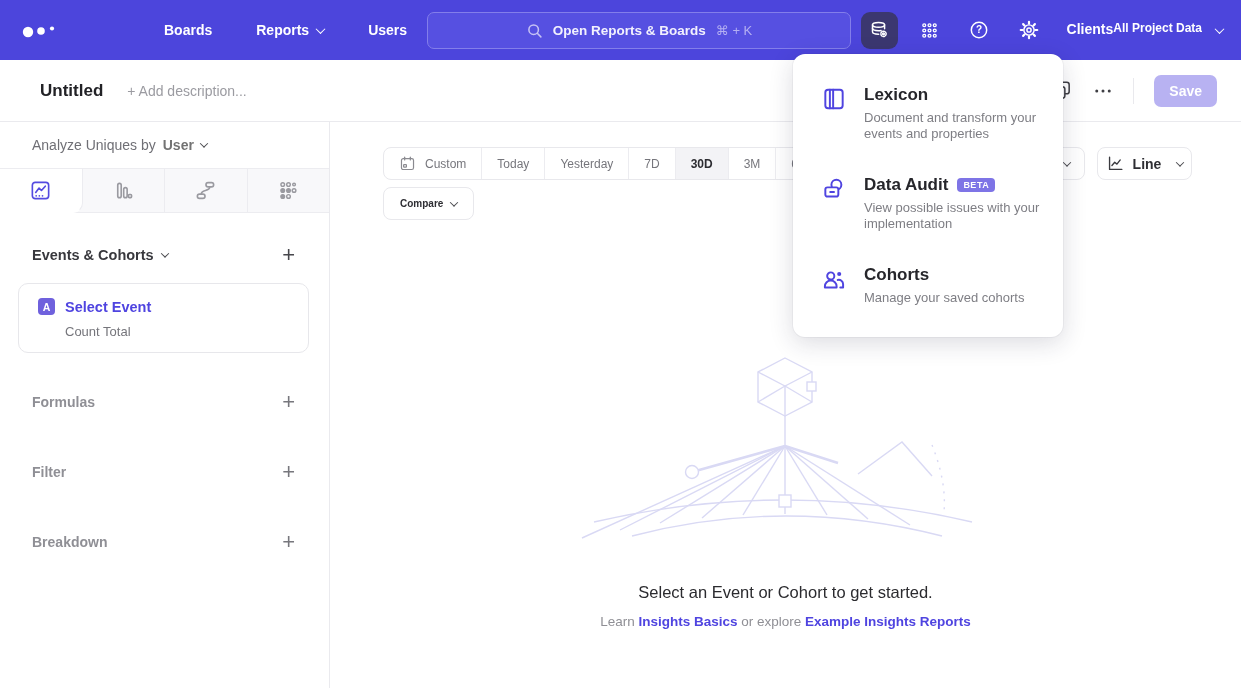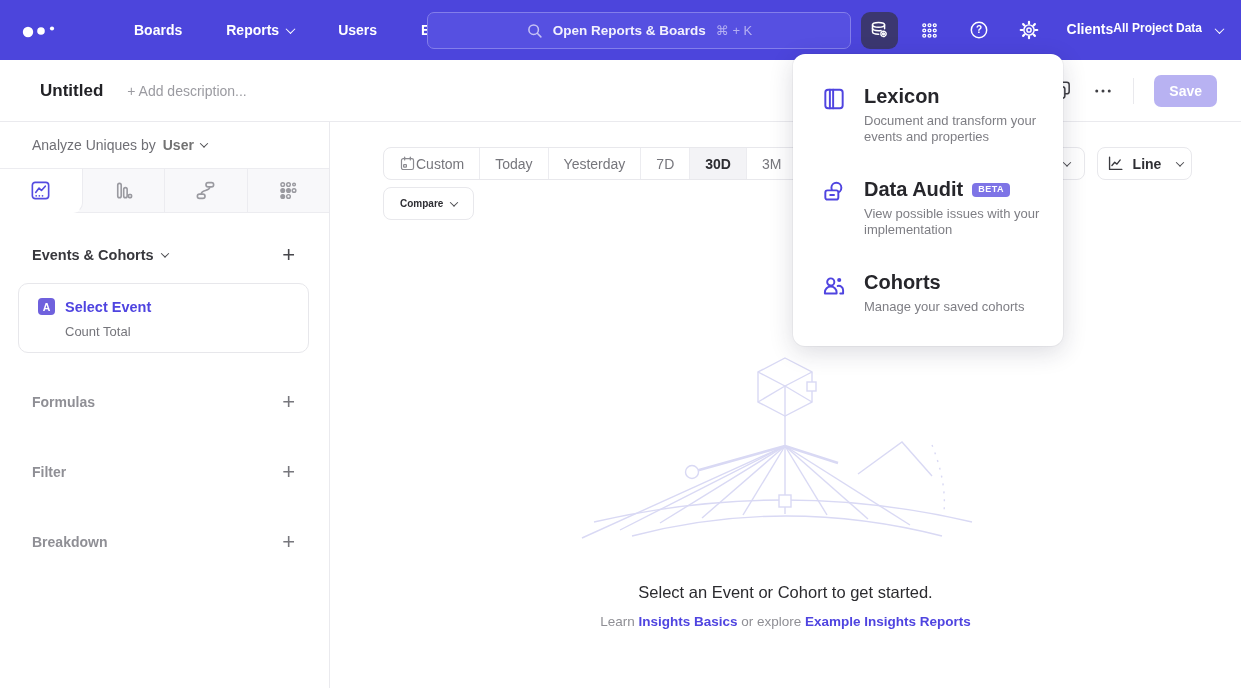--- a/index.html
+++ b/index.html
@@ -4,21 +4,21 @@
 <style>
   * { margin:0; padding:0; box-sizing:border-box; }
   html,body { width:1241px; height:688px; }
   body { font-family:"Liberation Sans", sans-serif; background:#fff; overflow:hidden; }
   #app { position:relative; width:1241px; height:688px; background:#fff; }
 
   
   .topnav { position:absolute; top:0; left:0; width:100%; height:60px;
     background:#4c45dc; display:flex; align-items:center; color:#fff; z-index:10; }
   .logo { display:flex; align-items:flex-end; gap:5px; margin-left:22px; height:36px; padding-bottom:10px; }
-  .nav-links { display:flex; align-items:center; margin-left:28px; gap:44px;padding-left:48px; }
+  .nav-links { display:flex; align-items:center; margin-left:58px; gap:44px;padding-left:48px; }
   .nav-link { font-size:14px; font-weight:700; color:#fff; display:flex; align-items:center; cursor:pointer; white-space:nowrap; }
   .chev { display:inline-block; width:7px; height:7px; border-right:1.8px solid currentColor;
     border-bottom:1.8px solid currentColor; transform:rotate(45deg) translate(-1px,-1px); margin-left:8px; }
   .searchbar { position:absolute; left:427px; top:12px; width:424px; height:37px;
     background:#5650e1; border:1px solid #837eea; border-radius:7px;
     display:flex; align-items:center; justify-content:center; gap:10px; cursor:pointer; }
   .searchbar .ph { font-size:13.5px; font-weight:700; color:#f2f1fd; }
   .searchbar .sc { font-size:13px; color:#b5b0f2; }
   .nav-right { position:absolute; right:18px; top:0; height:60px; display:flex; align-items:center; gap:13px; }
   .icon-btn { width:37px; height:37px; border-radius:9px; display:flex; align-items:center; justify-content:center; cursor:pointer; }
@@ -63,22 +63,22 @@
     font-size:10.5px; font-weight:700; display:flex; align-items:center; justify-content:center; }
   .event-title { color:#4f44e0; font-size:14.5px; font-weight:700; }
   .event-sub { color:#75757b; font-size:13px; margin:9px 0 0 27px; cursor:pointer; }
   .side-section { display:flex; align-items:center; justify-content:space-between; padding:0 34px 0 32px; height:34px; margin-top:36px; }
   .side-label { font-size:14px; font-weight:700; color:#8f8f95; }
 
   
   .main { position:relative; flex:1; height:100%; background:#fff; }
   .seg-control { position:absolute; left:53px; top:25px; width:702px; height:33px;
     border:1px solid #e8e8ec; border-radius:8px; display:flex; align-items:stretch; background:#fff; overflow:hidden; }
-  .seg { display:flex; align-items:center; padding:0 15px; font-size:14px; color:#76767c;
-    border-right:1px solid #ececf0; cursor:pointer; white-space:nowrap; }
+  .seg { display:flex; align-items:center; padding:0 15px; font-size:12px; color:#76767c;
+    border-right:1px solid #ececf0; cursor:pointer; white-space:nowrap; gap:9px; }
   .seg.selected { background:#f3f3f6; color:#2c2c31; font-weight:700; }
   .seg-spacer { flex:1; border-right:none; }
   .seg-more { display:flex; align-items:center; padding:0 14px; cursor:pointer; color:#4b4b50; }
   .seg-more .chev { width:6px; height:6px; margin-left:0; }
   .compare-btn { position:absolute; left:53px; top:65px; height:33px; border:1px solid #e8e8ec; border-radius:8px;
     display:flex; align-items:center; padding:0 16px; font-size:10px; font-weight:700; color:#2e2e33; cursor:pointer; background:#fff; }
   .compare-btn .chev { width:6px; height:6px; color:#4b4b50; }
   .line-btn { position:absolute; left:767px; top:25px; width:95px; height:33px; border:1px solid #e8e8ec; border-radius:8px;
     display:flex; align-items:center; justify-content:center; gap:8px; font-size:14px; font-weight:700; color:#2e2e33; cursor:pointer; background:#fff; }
   .line-btn .chev { width:6px; height:6px; color:#4b4b50; }
@@ -88,21 +88,21 @@
   .empty-sub { position:absolute; left:0; width:100%; top:492px; text-align:center; font-size:13.5px; color:#8f8f95; }
   .empty-sub a { color:#4f44e0; font-weight:700; text-decoration:none; cursor:pointer; }
 
   
   .menu-panel { position:absolute; left:793px; top:54px; width:270px; z-index:40; background:#fff;
     border-radius:12px; box-shadow:0 0 0 1px rgba(30,30,60,0.04), 0 6px 24px rgba(30,30,60,0.16); padding:14px 0 14px; }
   .menu-item { display:flex; align-items:flex-start; gap:17px; padding:17px 20px 17px 28px; cursor:pointer; }
   .menu-item .mi-icon { flex:none; margin-top:1px; color:#4f44e0; }
   .mi-text { width:176px; }
   .mi-title-row { display:flex; align-items:center; gap:9px; }
-  .mi-title { font-size:20px; font-weight:700; color:#26262b; }
+  .mi-title { font-size:17px; font-weight:700; color:#26262b; }
   .mi-badge { background:#7e74e6; color:#fff; font-size:9px; font-weight:700; letter-spacing:0.5px;
     border-radius:4px; padding:2.5px 6px; line-height:1; }
   .mi-desc { margin-top:5px; font-size:13px; line-height:1.2; color:#7e7e84; }
   .menu-item.highlighted { background:#f4f4f6; border-radius:10px; margin:2px 14px 0; padding:17px 14px 17px 14px; }
   svg { display:block; }
 </style>
 </head>
 <body>
 
 <div id="app">

